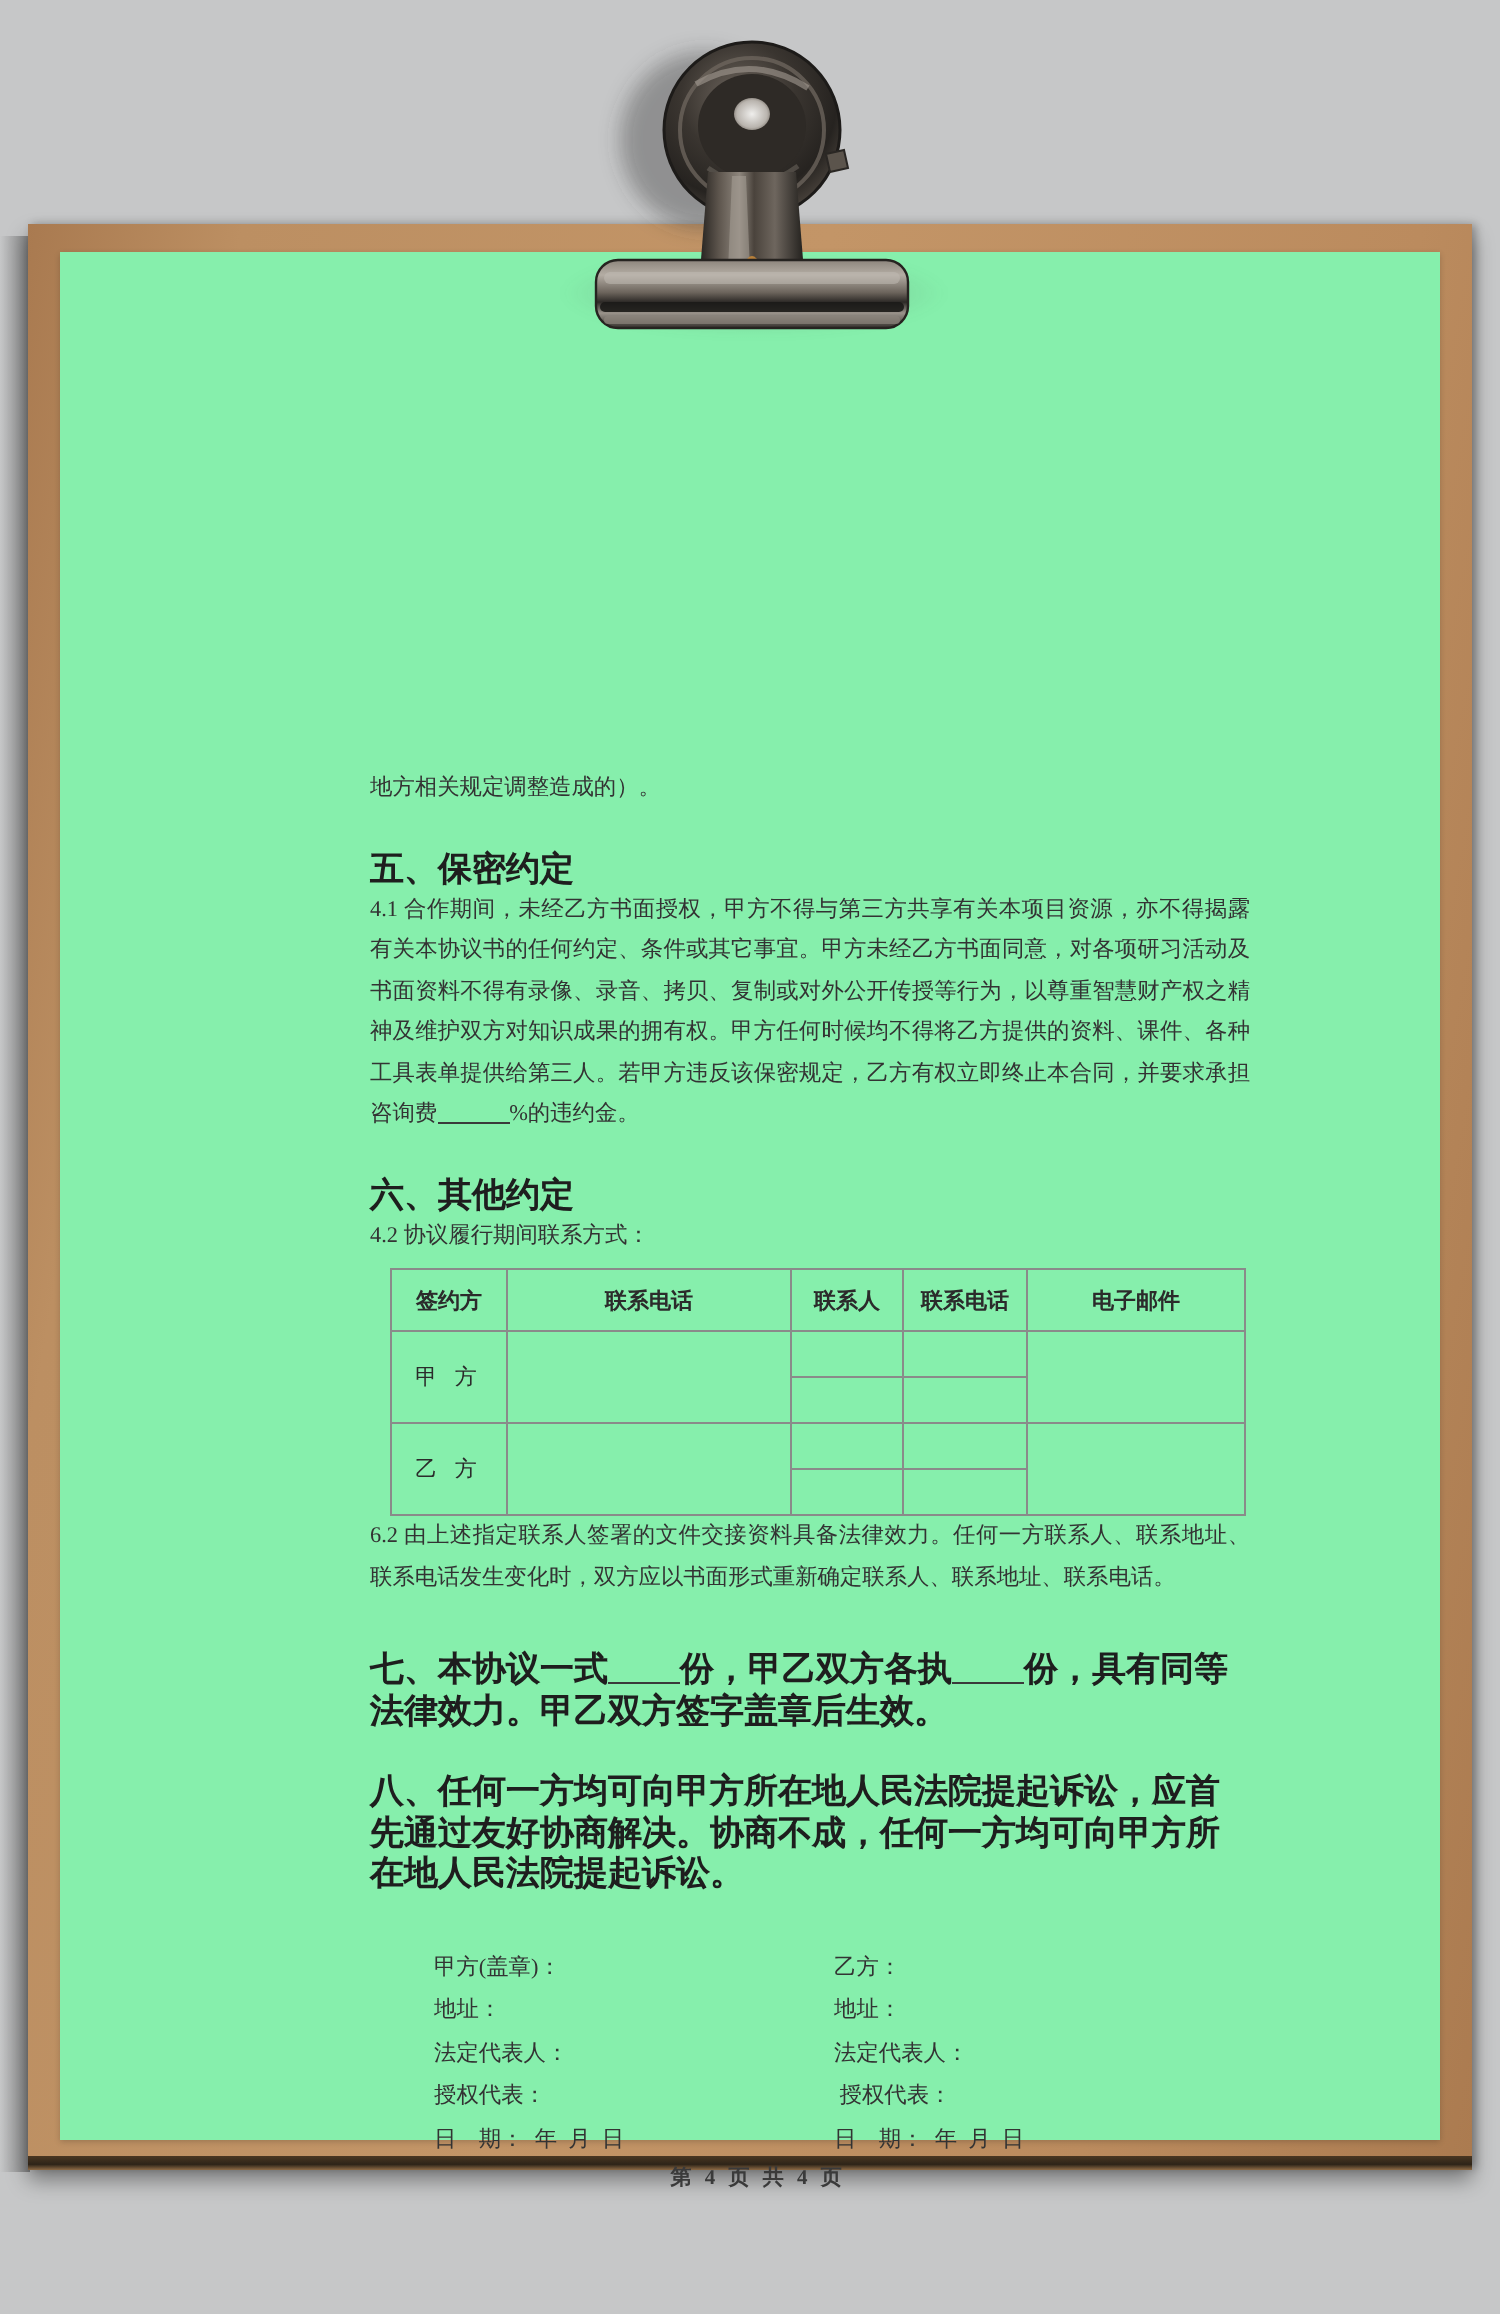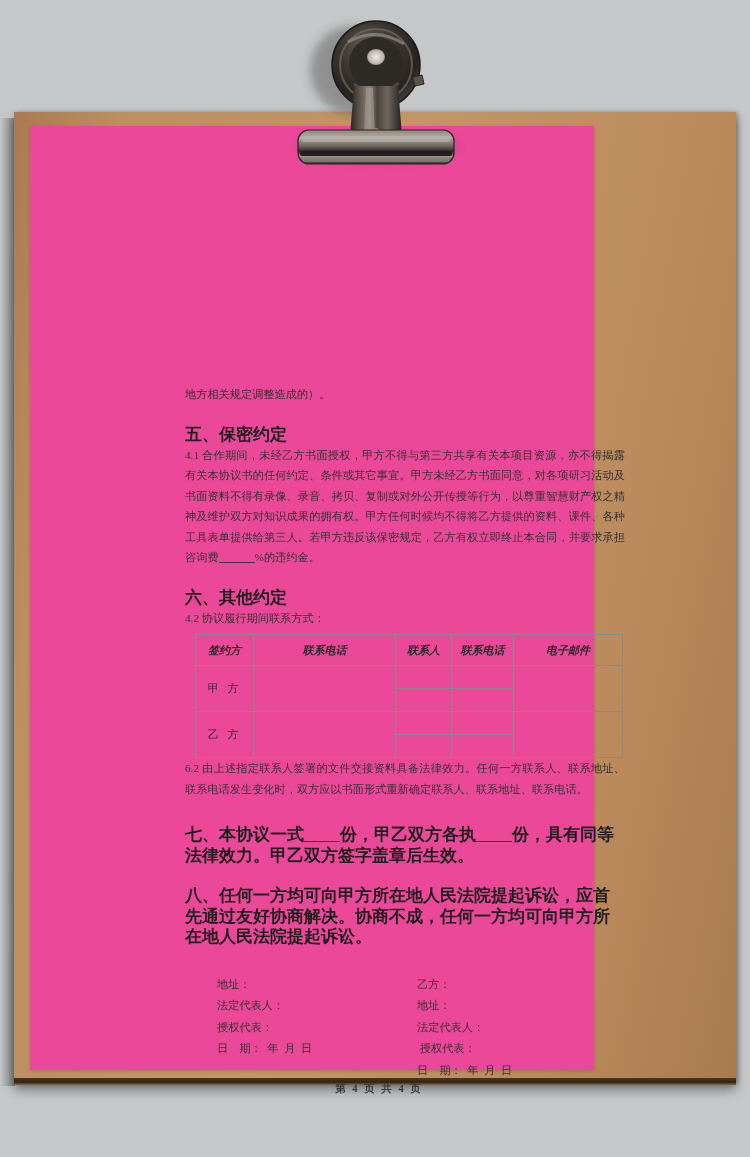--- a/index.html
+++ b/index.html
@@ -40,23 +40,23 @@
     width: 15px;
     height: 968px;
     background: linear-gradient(90deg, rgba(90,90,90,0.0) 0%, rgba(70,70,70,0.55) 100%);
   }
 
   
   #paper {
     position: absolute;
     left: 30px;
     top: 126px;
-    width: 564px;
+    width: 690px;
     height: 944px;
-    background: #ec4899;
+    background: #86efac;
     box-shadow: 0 1px 3px rgba(0,0,0,0.18);
   }
 
   
   #clip {
     position: absolute;
     left: 280px;
     top: 8px;
     width: 190px;
     height: 168px;
@@ -117,21 +117,20 @@
     border: 1px solid #8a8a8a;
     font-size: 11px;
     color: #2b2b2b;
     padding: 0;
   }
   table.contact-table th {
     height: 30px;
     font-weight: bold;
     text-align: center;
     vertical-align: middle;
-    font-style: italic;
   }
   td.party-cell {
     text-align: center;
     vertical-align: middle;
     height: 44px;
     letter-spacing: 3px;
   }
   td.blank-cell { height: 22px; }
   .col-party   { width: 58px; }
   .col-address { width: 142px; }
@@ -241,20 +240,21 @@
     <h3 class="section-head" style="line-height:20.5px;"><span>七、本协议一式</span><span class="blank-line"></span><span>份，甲乙双方各执</span><span class="blank-line"></span><span>份，具有同等法律效力。甲乙双方签字盖章后生效。</span></h3>
 
     <div class="gap-md"></div>
 
     <h3 class="section-head" style="line-height:20.5px;">八、任何一方均可向甲方所在地人民法院提起诉讼，应首先通过友好协商解决。协商不成，任何一方均可向甲方所在地人民法院提起诉讼。</h3>
 
     <div class="gap-lg"></div>
 
     <div id="signature-block">
       <div class="sig-col">
+        <div class="sig-line">甲方(盖章)：</div>
         <div class="sig-line">地址：</div>
         <div class="sig-line">法定代表人：</div>
         <div class="sig-line">授权代表：</div>
         <div class="sig-line">日    期：  年  月  日</div>
       </div>
       <div class="sig-col">
         <div class="sig-line">乙方：</div>
         <div class="sig-line">地址：</div>
         <div class="sig-line">法定代表人：</div>
         <div class="sig-line"> 授权代表：</div>

